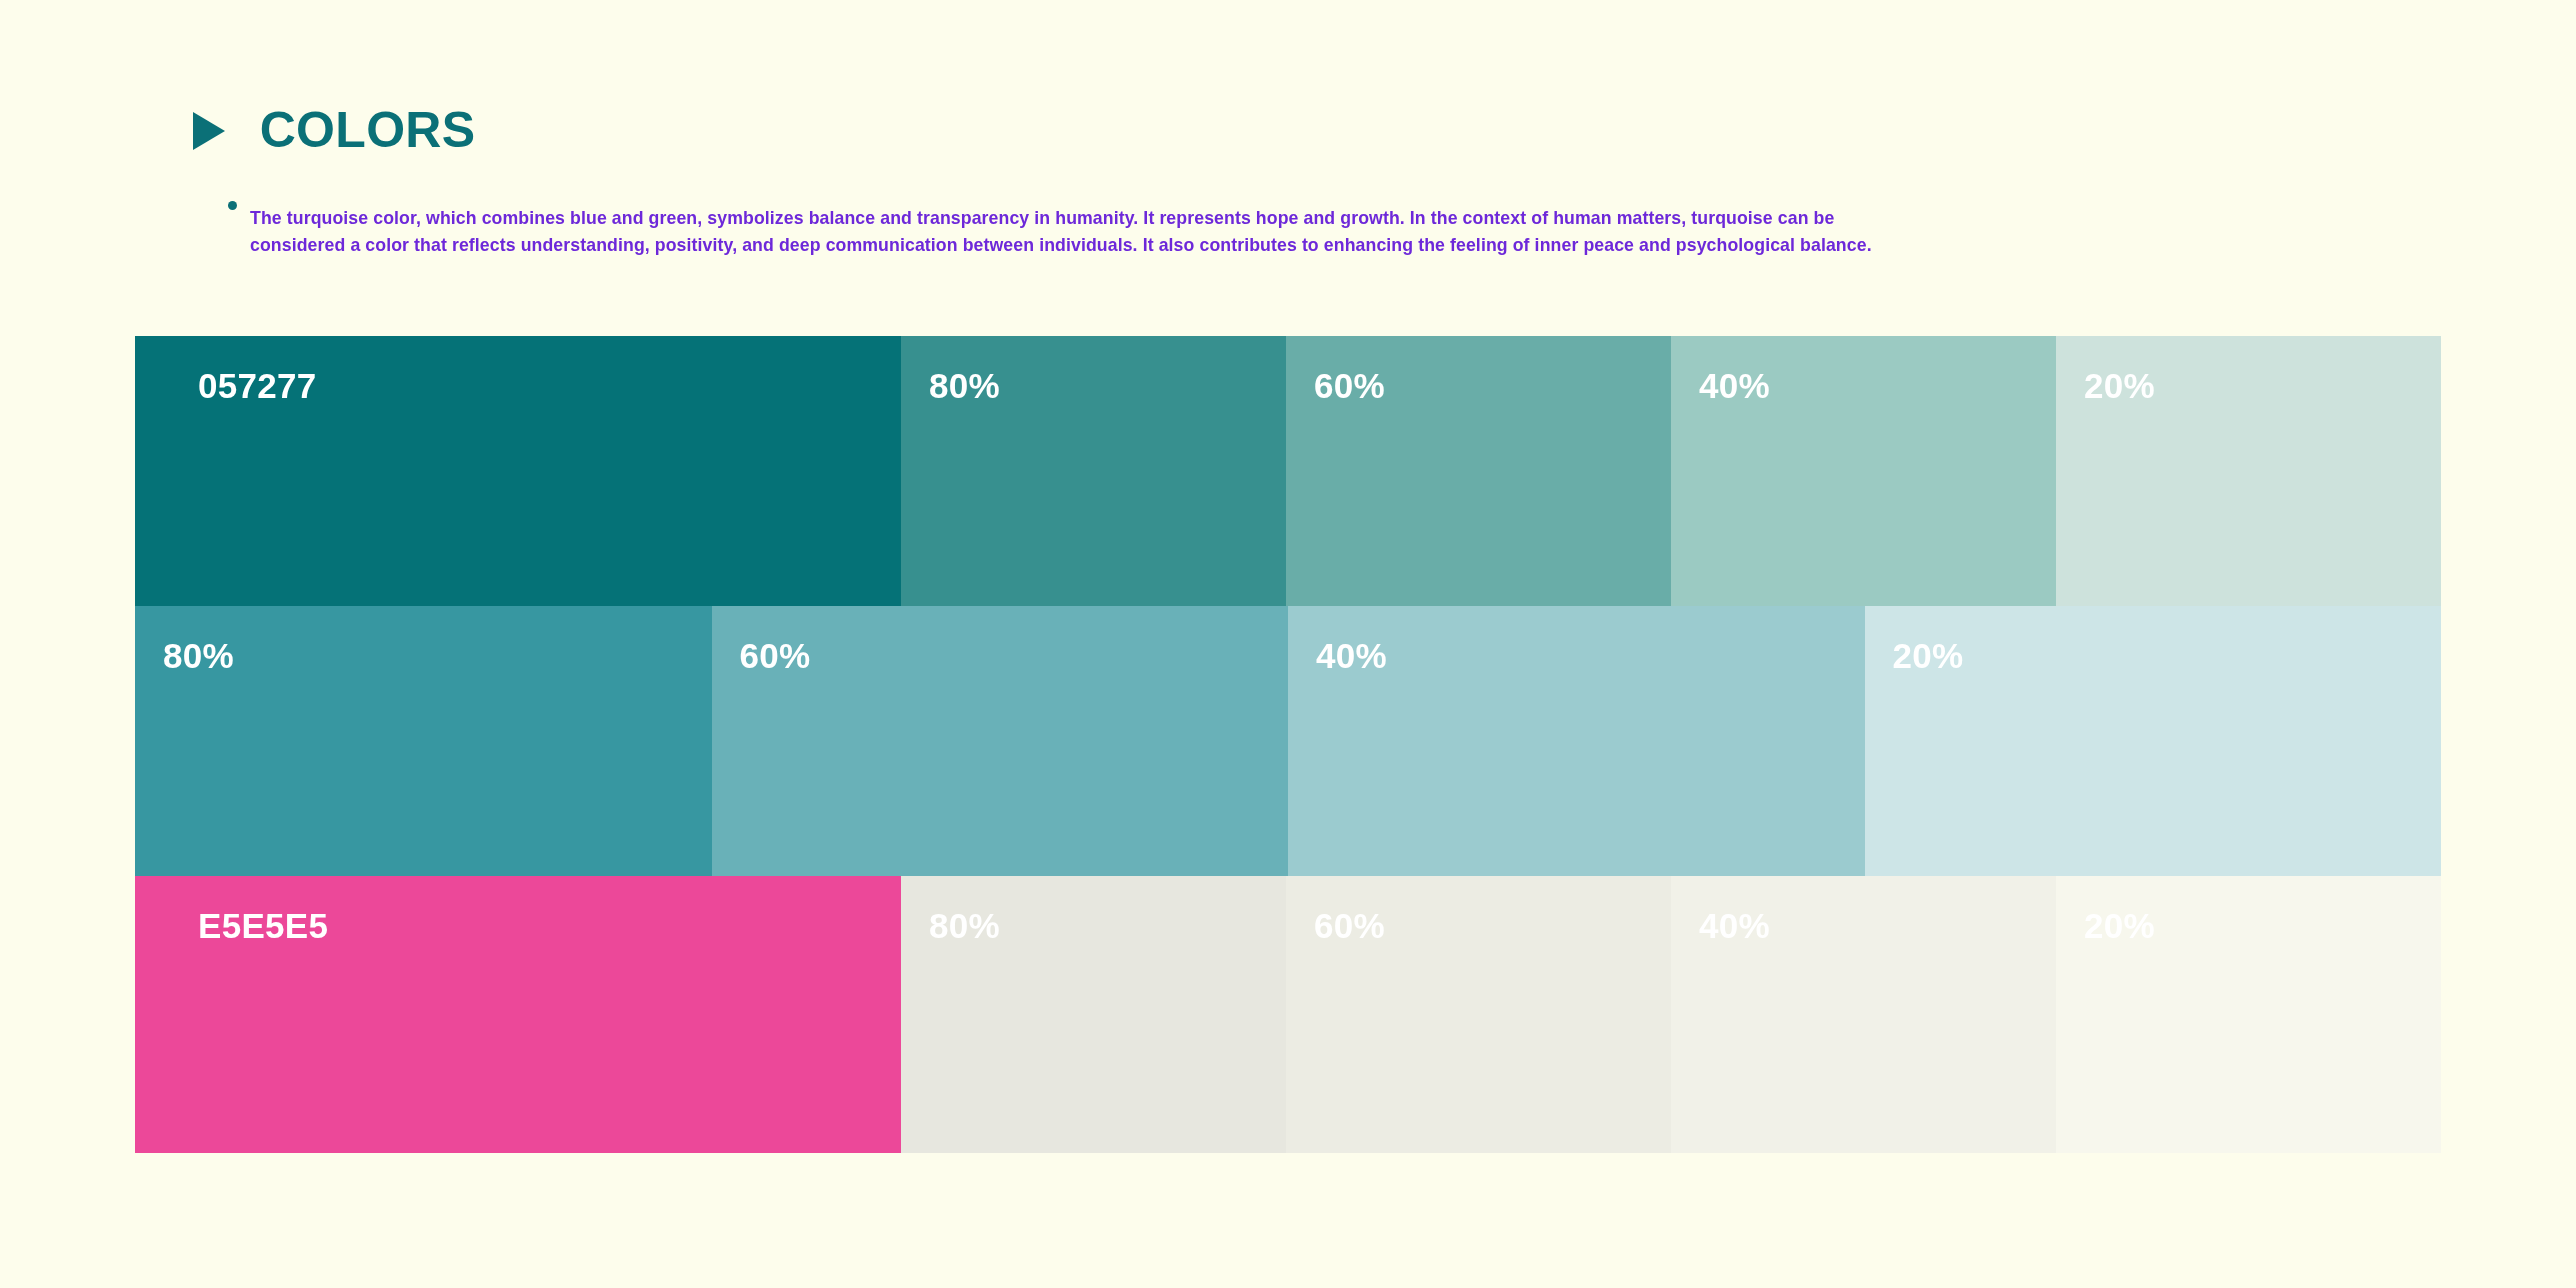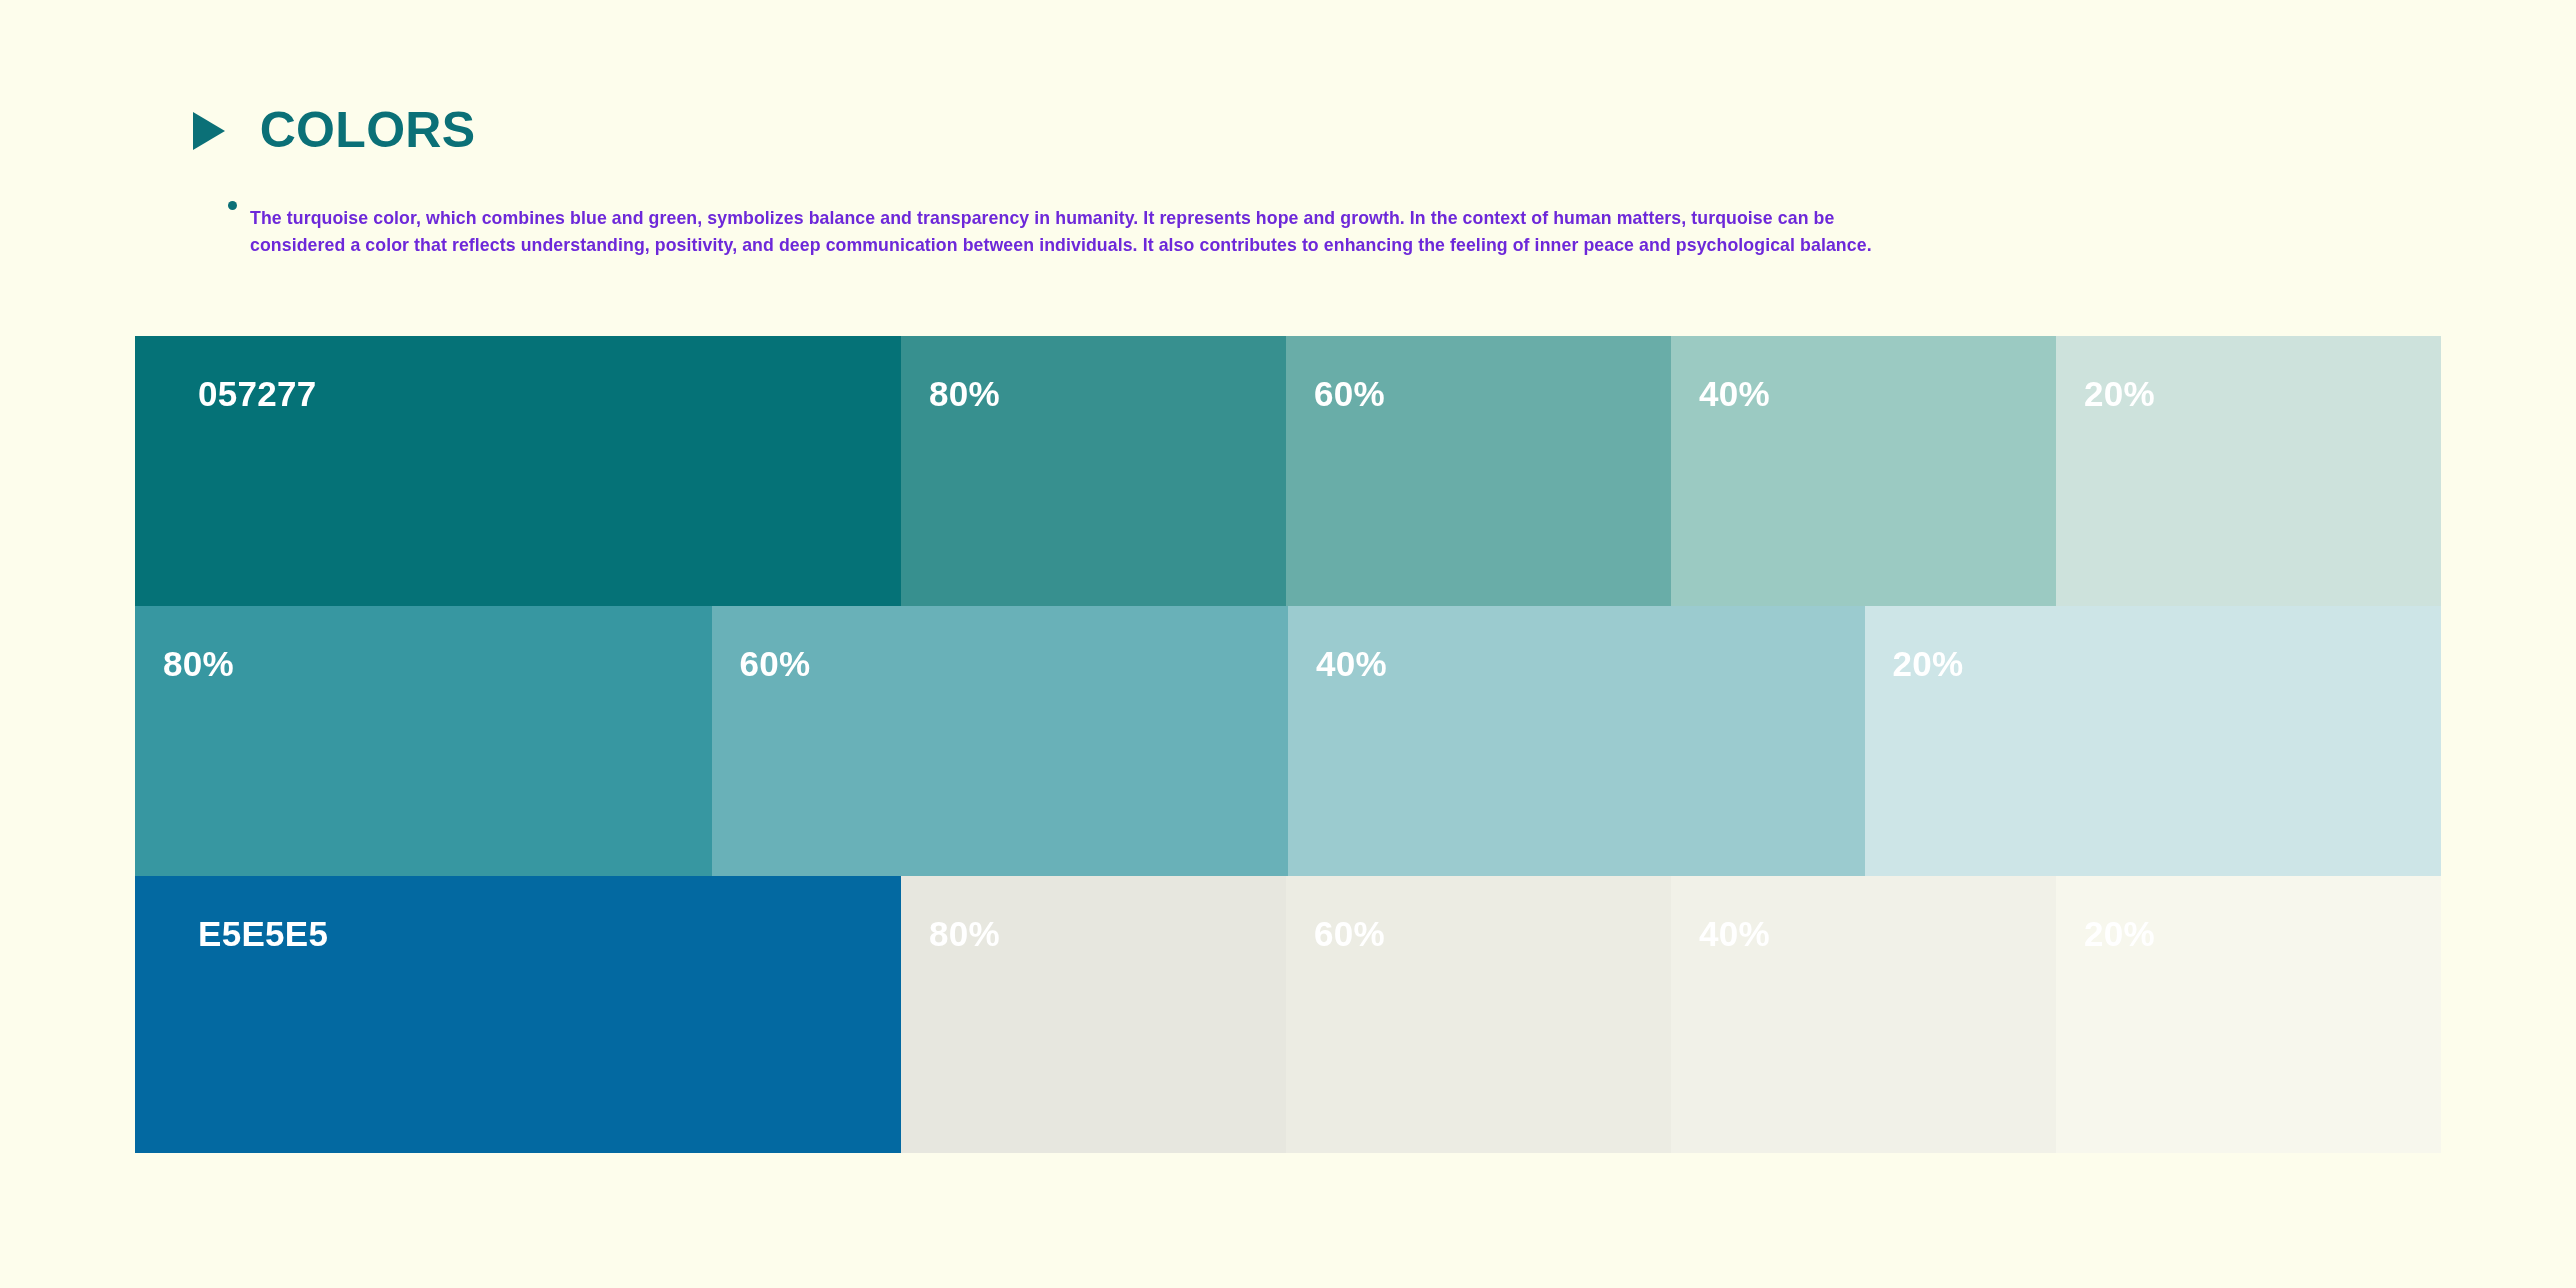--- a/index.html
+++ b/index.html
@@ -92,21 +92,21 @@
   }
   .swatch-cell.base {
     flex: 0 0 766px;
   }
   .swatch-cell.tint {
     flex: 1 1 0;
   }
   .swatch-label {
     position: absolute;
     left: 63px;
-    top: 40px;
+    top: 32px;
     font-size: 35px;
     font-weight: 800;
     color: #ffffff;
     letter-spacing: 0.3px;
     line-height: 1;
     white-space: nowrap;
   }
   .swatch-cell.tint .swatch-label {
     left: 28px;
   }
@@ -157,21 +157,21 @@
     </div>
     <div class="swatch-cell tint" id="r1t2" style="background-color: rgb(155, 203, 207);">
       <span class="swatch-label">40%</span>
     </div>
     <div class="swatch-cell tint" id="r1t3" style="background-color: rgb(205, 229, 231);">
       <span class="swatch-label">20%</span>
     </div>
   </div>
 
   <div class="swatch-row row-3">
-    <div class="swatch-cell base" id="r2c0" style="background-color: #0369a1;">
+    <div class="swatch-cell base" id="r2c0" style="background-color: #ec4899;">
       <span class="swatch-label">E5E5E5</span>
     </div>
     <div class="swatch-cell tint" id="r2t0" style="background-color: rgb(231, 231, 223);">
       <span class="swatch-label">80%</span>
     </div>
     <div class="swatch-cell tint" id="r2t1" style="background-color: rgb(236, 236, 227);">
       <span class="swatch-label">60%</span>
     </div>
     <div class="swatch-cell tint" id="r2t2" style="background-color: rgb(241, 241, 232);">
       <span class="swatch-label">40%</span>

